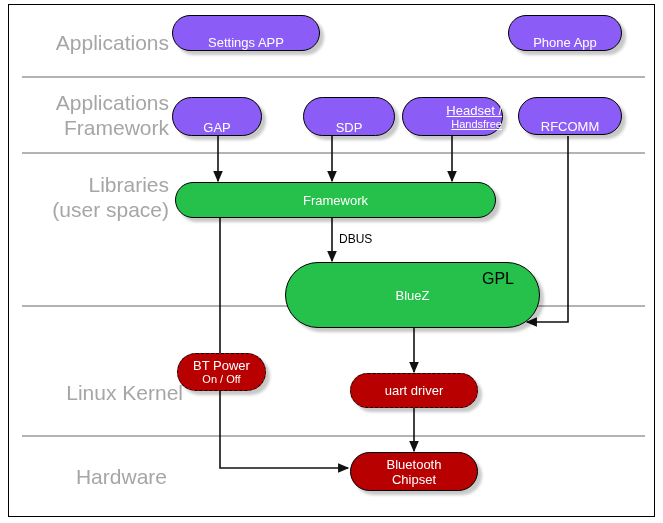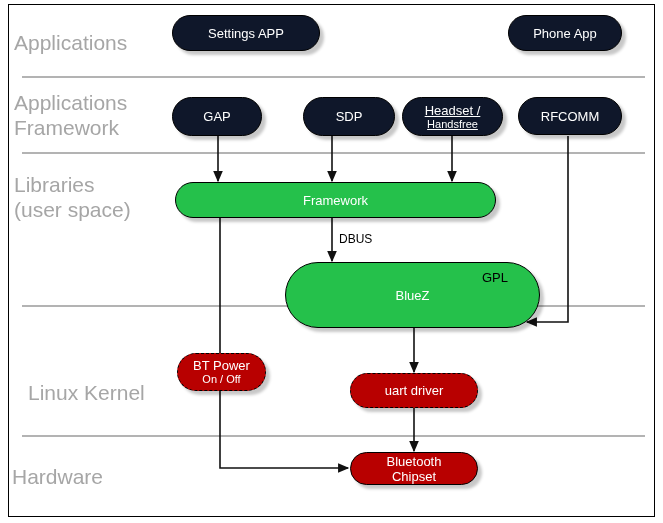--- a/index.html
+++ b/index.html
@@ -31,21 +31,21 @@
     position: absolute;
     height: 1.5px;
     background: #b3b3b3;
   }
   
   .layer-label {
     position: absolute;
     color: #a6a6a6;
     font-size: 21px;
     line-height: 25px;
-    text-align: left;
+    text-align: right;
     white-space: pre-line;
     letter-spacing: 0px;
   }
   
   #wires {
     position: absolute;
     left: 0;
     top: 0;
     width: 663px;
     height: 523px;
@@ -67,29 +67,29 @@
   .node .lbl-main {
     font-size: 13px;
     line-height: 15px;
     display: block;
   }
   .node .lbl-sub {
     font-size: 11px;
     line-height: 13px;
     display: block;
   }
-  .node.blue  { background: #0f172a; }
+  .node.blue  { background: #8b5cf6; align-items: flex-end; }
   .node.green { background: #25c14b; }
   .node.red   { background: #b80000; }
   .node.dashed { border-style: dashed; border-width: 1.5px; }
   
   .node-note {
     position: absolute;
     color: #000000;
-    font-size: 13px;
+    font-size: 16px;
     z-index: 6;
   }
   
   .edge-label {
     position: absolute;
     color: #000000;
     font-size: 12px;
     z-index: 6;
     background: transparent;
   }
@@ -175,19 +175,19 @@
 
   <div class="node red dashed" style="left:177px; top:353px; width:89px; height:38px; flex-direction:column;">
     <span class="lbl-main">BT Power</span>
     <span class="lbl-sub">On / Off</span>
   </div>
 
   <div class="node red dashed" style="left:350px; top:373px; width:128px; height:35px;">
     <span class="lbl-main">uart driver</span>
   </div>
 
-  <div class="node red" style="left:350px; top:452px; width:128px; height:33px; flex-direction:column;align-items:center;">
+  <div class="node red" style="left:350px; top:452px; width:128px; height:39px; flex-direction:column;align-items:center;">
     <span class="lbl-main">Bluetooth</span>
     <span class="lbl-main">Chipset</span>
   </div>
 
   <div class="edge-label" style="left:339px; top:232px;">DBUS</div>
 </div>
 
 </body></html>

